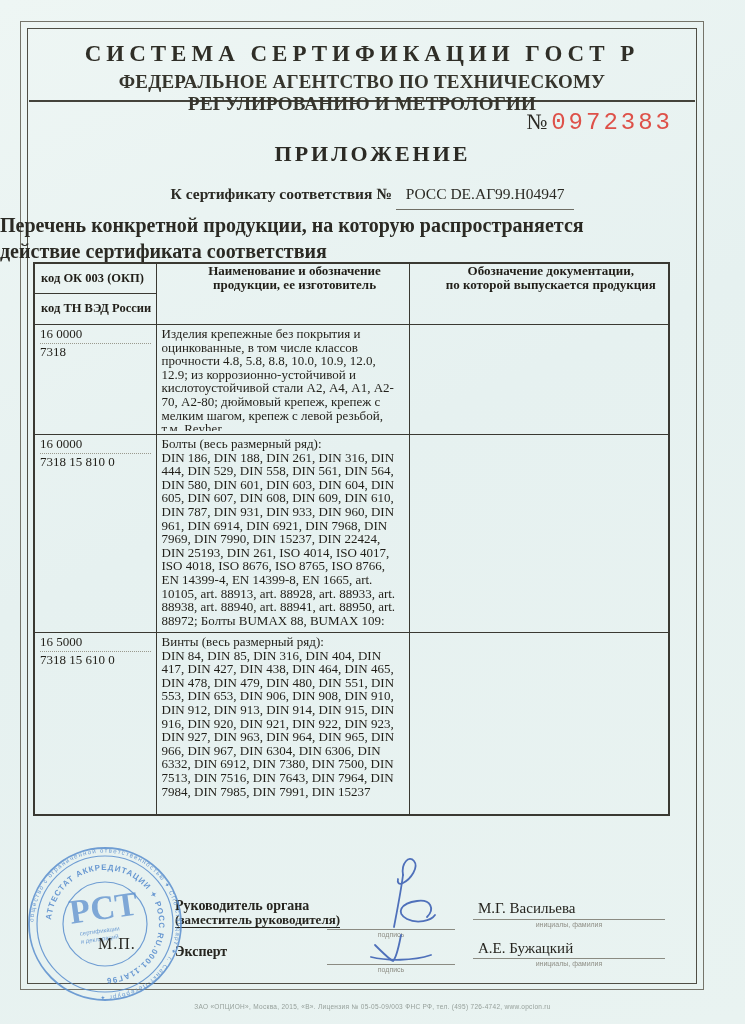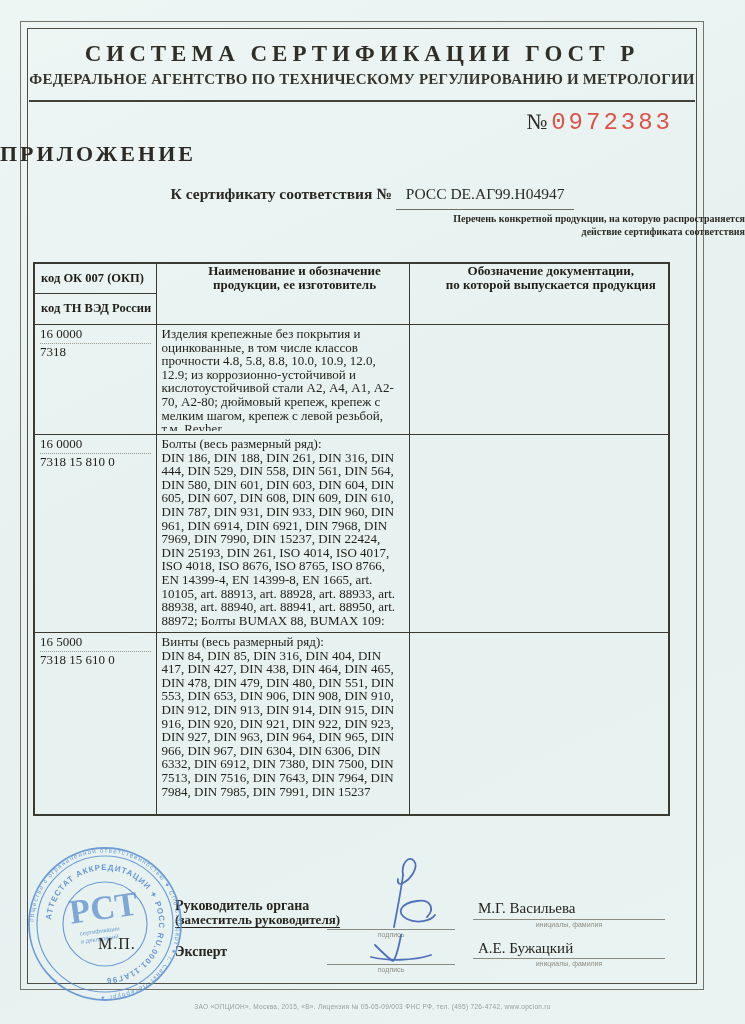--- a/index.html
+++ b/index.html
@@ -8,32 +8,32 @@
   .page {
     position:relative; width:745px; height:1024px; overflow:hidden;
     background:linear-gradient(155deg,#eef6f4 0%, #e6f1f0 45%, #e9f3f1 100%);
     color:#23221c;
   }
   .frame-outer { position:absolute; left:20px; top:21px; width:684px; height:969px; border:1px solid #75746a; }
   .frame-inner { position:absolute; left:27px; top:28px; width:670px; height:956px; border:1.5px solid #4f4e45; }
 
   .header-box { position:absolute; left:29px; top:30px; width:666px; height:72px; border-bottom:2px solid #44433b; text-align:center; }
   .sys-title { margin-top:11px; font-size:23px; font-weight:bold; letter-spacing:5px; color:#2f2e27; }
-  .agency { margin-top:4px; font-size:15px; font-weight:bold; letter-spacing:0.2px; color:#36352d; }
+  .agency { margin-top:4px; font-size:19px; font-weight:bold; letter-spacing:0.2px; color:#36352d; }
 
   .serial { position:absolute; top:109px; right:72px; white-space:nowrap; }
   .serial .no-sign { font-size:22px; color:#2c2b25; }
   .serial .digits { font-family:Liberation Mono, monospace; font-size:24px; letter-spacing:3px; color:#de5149; }
 
-  .doc-title { position:absolute; top:141px; left:0; width:100%; text-align:left; font-size:22px; font-weight:bold; letter-spacing:3px; color:#2b2a24; }
+  .doc-title { position:absolute; top:141px; left:0; width:100%; text-align:center; font-size:22px; font-weight:bold; letter-spacing:3px; color:#2b2a24; }
 
   .cert-line { position:absolute; top:185px; left:0; width:100%; text-align:center; font-size:15.5px; font-weight:bold; color:#2b2a24; }
   .cert-number { border-bottom:1px solid #6f6e65; padding:0 10px 7px; font-weight:normal; }
 
-  .subtitle { position:absolute; top:213px; left:0; width:100%; text-align:right; font-size:10px; font-weight:bold; line-height:1.28; white-space:pre-line; color:#2b2a24; }
+  .subtitle { position:absolute; top:213px; left:0; width:100%; text-align:left; font-size:20px; font-weight:bold; line-height:1.28; white-space:pre-line; color:#2b2a24; }
 
   table.products { position:absolute; left:33px; top:262px; width:635px; border-collapse:collapse; table-layout:fixed; }
   table.products td { border:1px solid #3a3932; vertical-align:top; font-size:13px; line-height:13.6px; color:#201e18; }
   table.products { border:2px solid #3a3932; }
   td.head { vertical-align:middle; text-align:center; font-weight:bold; font-size:12.5px; line-height:1.25; white-space:pre-line;padding-left:24px; }
   td.codes-head { padding:0; vertical-align:top; }
   .code-head-top, .code-head-bot { height:30px; display:flex; align-items:center; padding-left:6px; font-weight:bold; font-size:12.5px; text-align:left; }
   .code-head-top { border-bottom:1px solid #3a3932; }
   td .cellpad { padding:2px 5px; overflow:hidden; }
   .okp-code { border-bottom:1px dotted #9a9a8e; padding-bottom:2px; margin-bottom:1px; }
@@ -81,21 +81,21 @@
 
   <table class="products">
     <colgroup>
         <col style="width:122px">
         <col style="width:253px">
         <col style="width:260px">
       </colgroup>
     <tbody>
         <tr style="height:60px;">
       <td class="codes-head">
-        <div class="code-head-top">код ОК 007 (ОКП)</div>
+        <div class="code-head-top">код ОК 003 (ОКП)</div>
         <div class="code-head-bot">код ТН ВЭД России</div>
       </td>
       <td class="head">Наименование и обозначение
 продукции, ее изготовитель</td>
       <td class="head">Обозначение документации,
 по которой выпускается продукция</td>
     </tr>
     <tr style="height:110px;">
       <td>
             <div class="cellpad" style="height:106px;">

